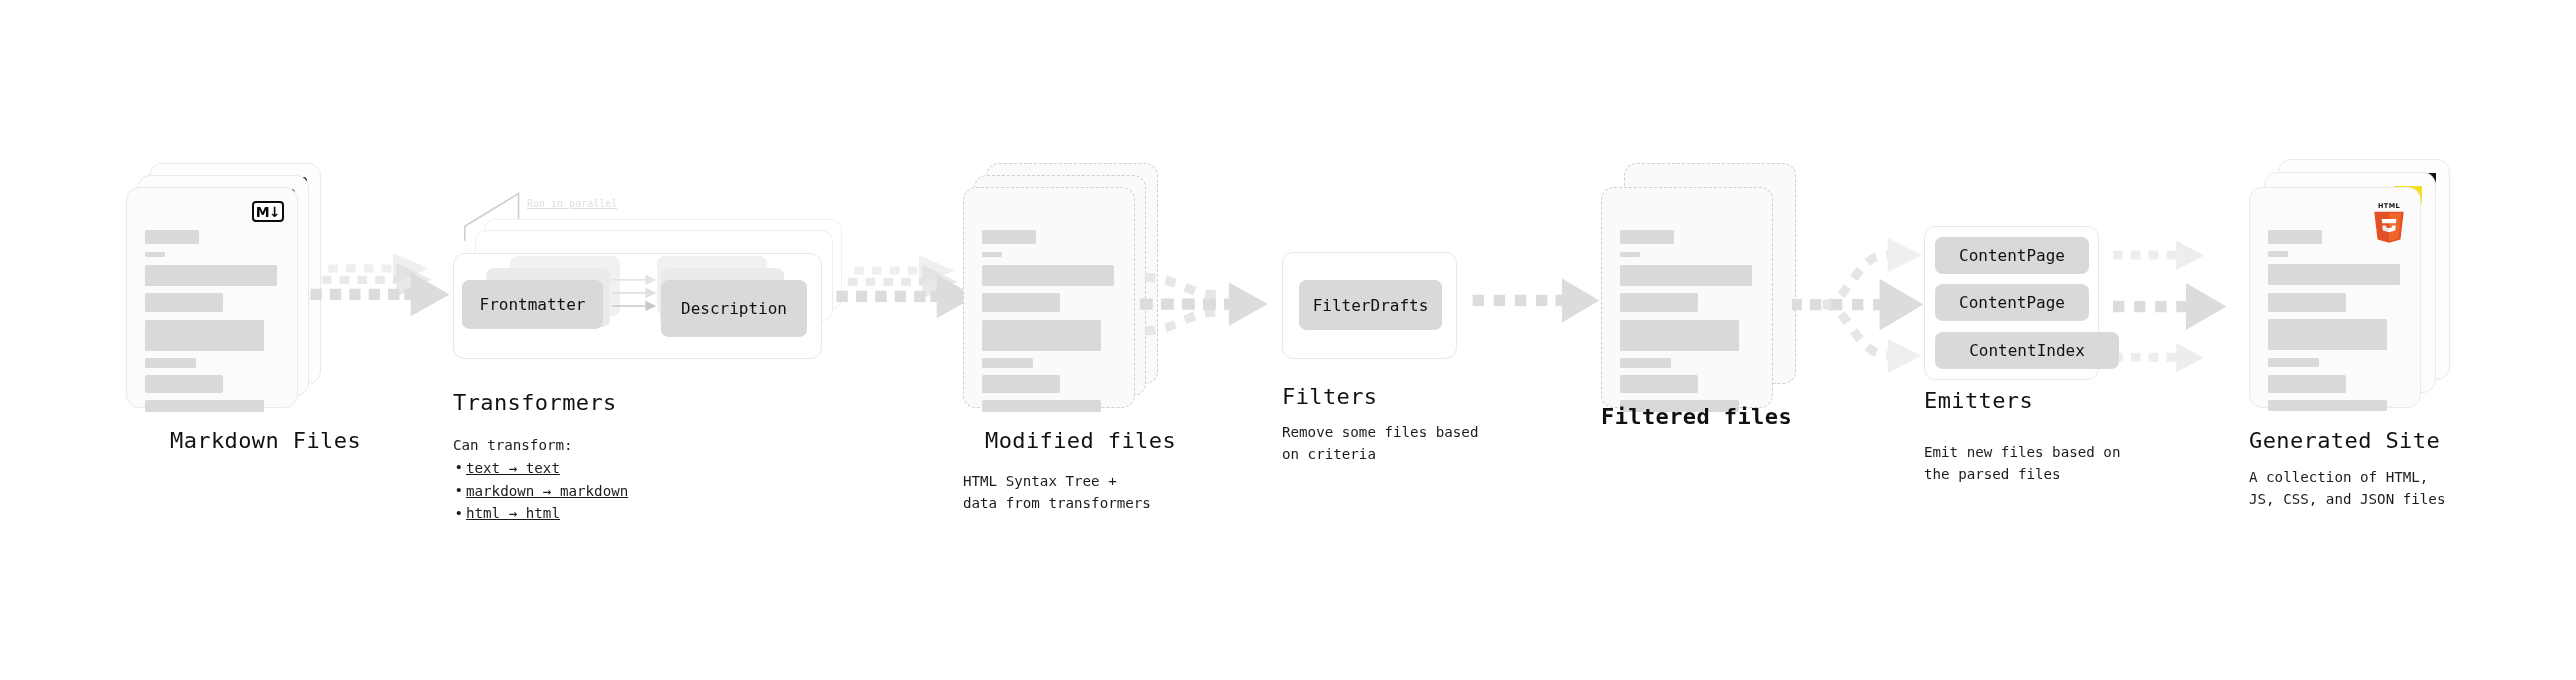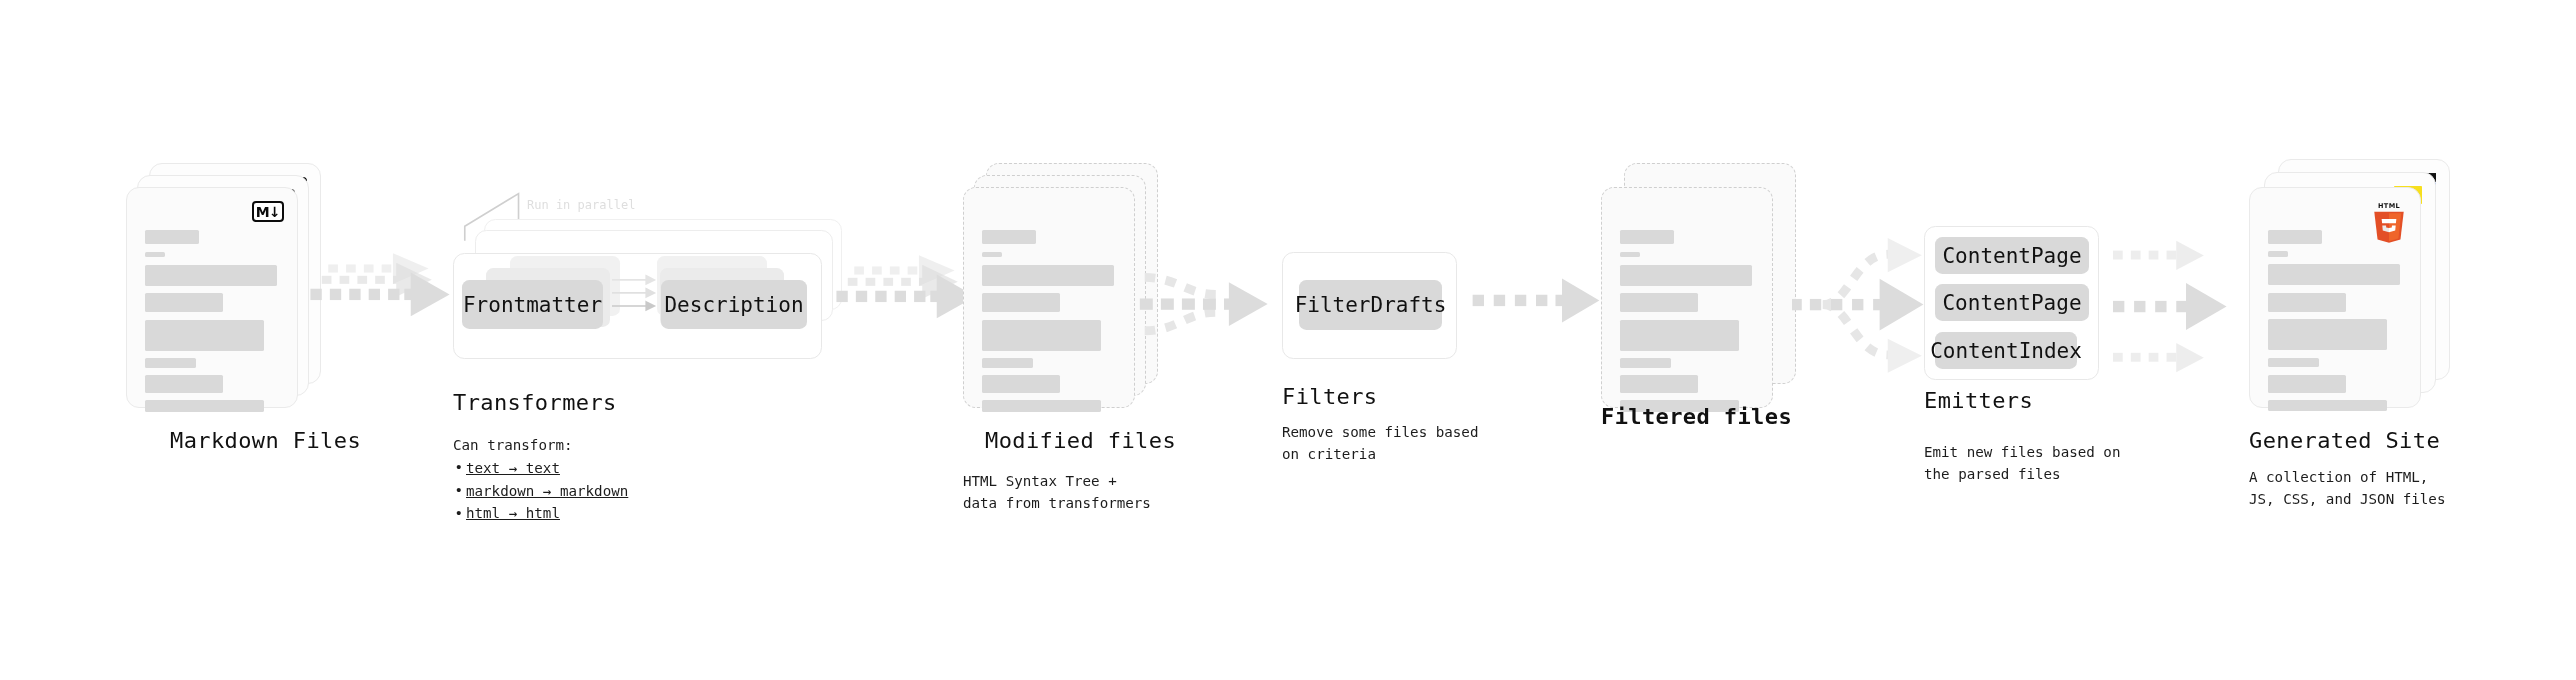--- a/index.html
+++ b/index.html
@@ -69,29 +69,29 @@
     position:absolute;
     border:1.6px solid #e8e8e8;
     border-radius:11.4px;
     background:#ffffff;
   }
   .chip{
     background:#d9d9d9;
     border-radius:7.3px;
     display:flex; align-items:center; justify-content:center;
     font-family:"DejaVu Sans Mono","Liberation Mono",monospace;
-    font-size:21px; color:#111; white-space:nowrap;
+    font-size:16px; color:#111; white-space:nowrap;
   }
   .chip.ghost{ background:#ebebeb; }
   .chip.ghost2{ background:#f1f1f1; }
 
   .parallel-label{
     position:absolute;
     font-family:"DejaVu Sans Mono","Liberation Mono",monospace;
-    font-size:12px; color:#dedede; white-space:nowrap;
+    font-size:10px; color:#dedede; white-space:nowrap;text-decoration:underline;
   }
   svg{ display:block; overflow:visible; }
 </style>
 </head>
 <body>
 
 <div id="stage">
 
   <div class="abs" style="left:126px; top:163px;">
     <div class="filecard ghost" style="left:23px; top:0px;">
@@ -150,21 +150,21 @@
   <div class="stagebox" style="left:484px; top:219px; width:358px; height:91px; border-color:#f0f0f0;"></div>
   <div class="stagebox" style="left:475px; top:230px; width:358px; height:91px; border-color:#ededed;"></div>
   <div class="stagebox" style="left:453px; top:253px; width:369px; height:106px; border-color:#e8e8e8;"></div>
 
   <div class="chip ghost2" style="position:absolute;left:510px;top:256px;width:110px;height:60px;"></div>
   <div class="chip ghost" style="position:absolute;left:486px;top:268px;width:124px;height:59px;"></div>
   <div class="chip" style="position:absolute;left:462px;top:280px;width:141px;height:49px;">Frontmatter</div>
 
   <div class="chip ghost2" style="position:absolute;left:657px;top:256px;width:110px;height:60px;"></div>
   <div class="chip ghost" style="position:absolute;left:660px;top:268px;width:124px;height:59px;"></div>
-  <div class="chip" style="position:absolute;left:661px;top:280px;width:146px;height:49px;">Description</div>
+  <div class="chip" style="position:absolute;left:661px;top:280px;width:146px;height:57px;">Description</div>
 
   <svg class="abs" style="left:612px; top:275px;" width="57" height="57" viewBox="0 0 70 70">
     <g stroke="#e4e4e4" stroke-width="2" fill="#e4e4e4">
       <line x1="0" y1="6" x2="42" y2="6"></line>
         <polygon points="42,1 52,6 42,11"></polygon>
     </g>
     <g stroke="#e0e0e0" stroke-width="2" fill="#e0e0e0">
       <line x1="0" y1="22" x2="42" y2="22"></line>
         <polygon points="42,17 52,22 42,27"></polygon>
     </g>
@@ -294,21 +294,21 @@
       <rect x="48" y="85" width="14" height="14"></rect>
         <rect x="74" y="85" width="14" height="14"></rect>
       <rect x="100" y="85" width="14" height="14"></rect>
       <polygon points="108,60 162,92 108,124"></polygon>
     </g>
   </svg>
 
   <div class="stagebox" style="left:1924px; top:226px; width:175px; height:154px;"></div>
   <div class="chip" style="position:absolute;left:1935px;top:237px;width:154px;height:37px;">ContentPage</div>
   <div class="chip" style="position:absolute;left:1935px;top:284px;width:154px;height:37px;">ContentPage</div>
-  <div class="chip" style="position:absolute;left:1935px;top:332px;width:142px;height:37px;">ContentIndex</div>
+  <div class="chip" style="position:absolute;left:1935px;top:332px;width:184px;height:37px;">ContentIndex</div>
   <div class="abs title" style="left:1924px; top:388px;text-align:right;">Emitters</div>
   <div class="abs subtitle" style="left:1924px; top:441px;">Emit new files based on
 the parsed files</div>
 
   <svg class="abs" style="left:2113px; top:236px;" width="146" height="146" viewBox="0 0 180 180">
     <g fill="#dcdcdc" opacity="0.5">
       <rect x="0" y="18" width="12" height="11"></rect>
         <rect x="22" y="18" width="12" height="11"></rect>
       <rect x="44" y="18" width="12" height="11"></rect>
         <rect x="66" y="18" width="12" height="11"></rect>

